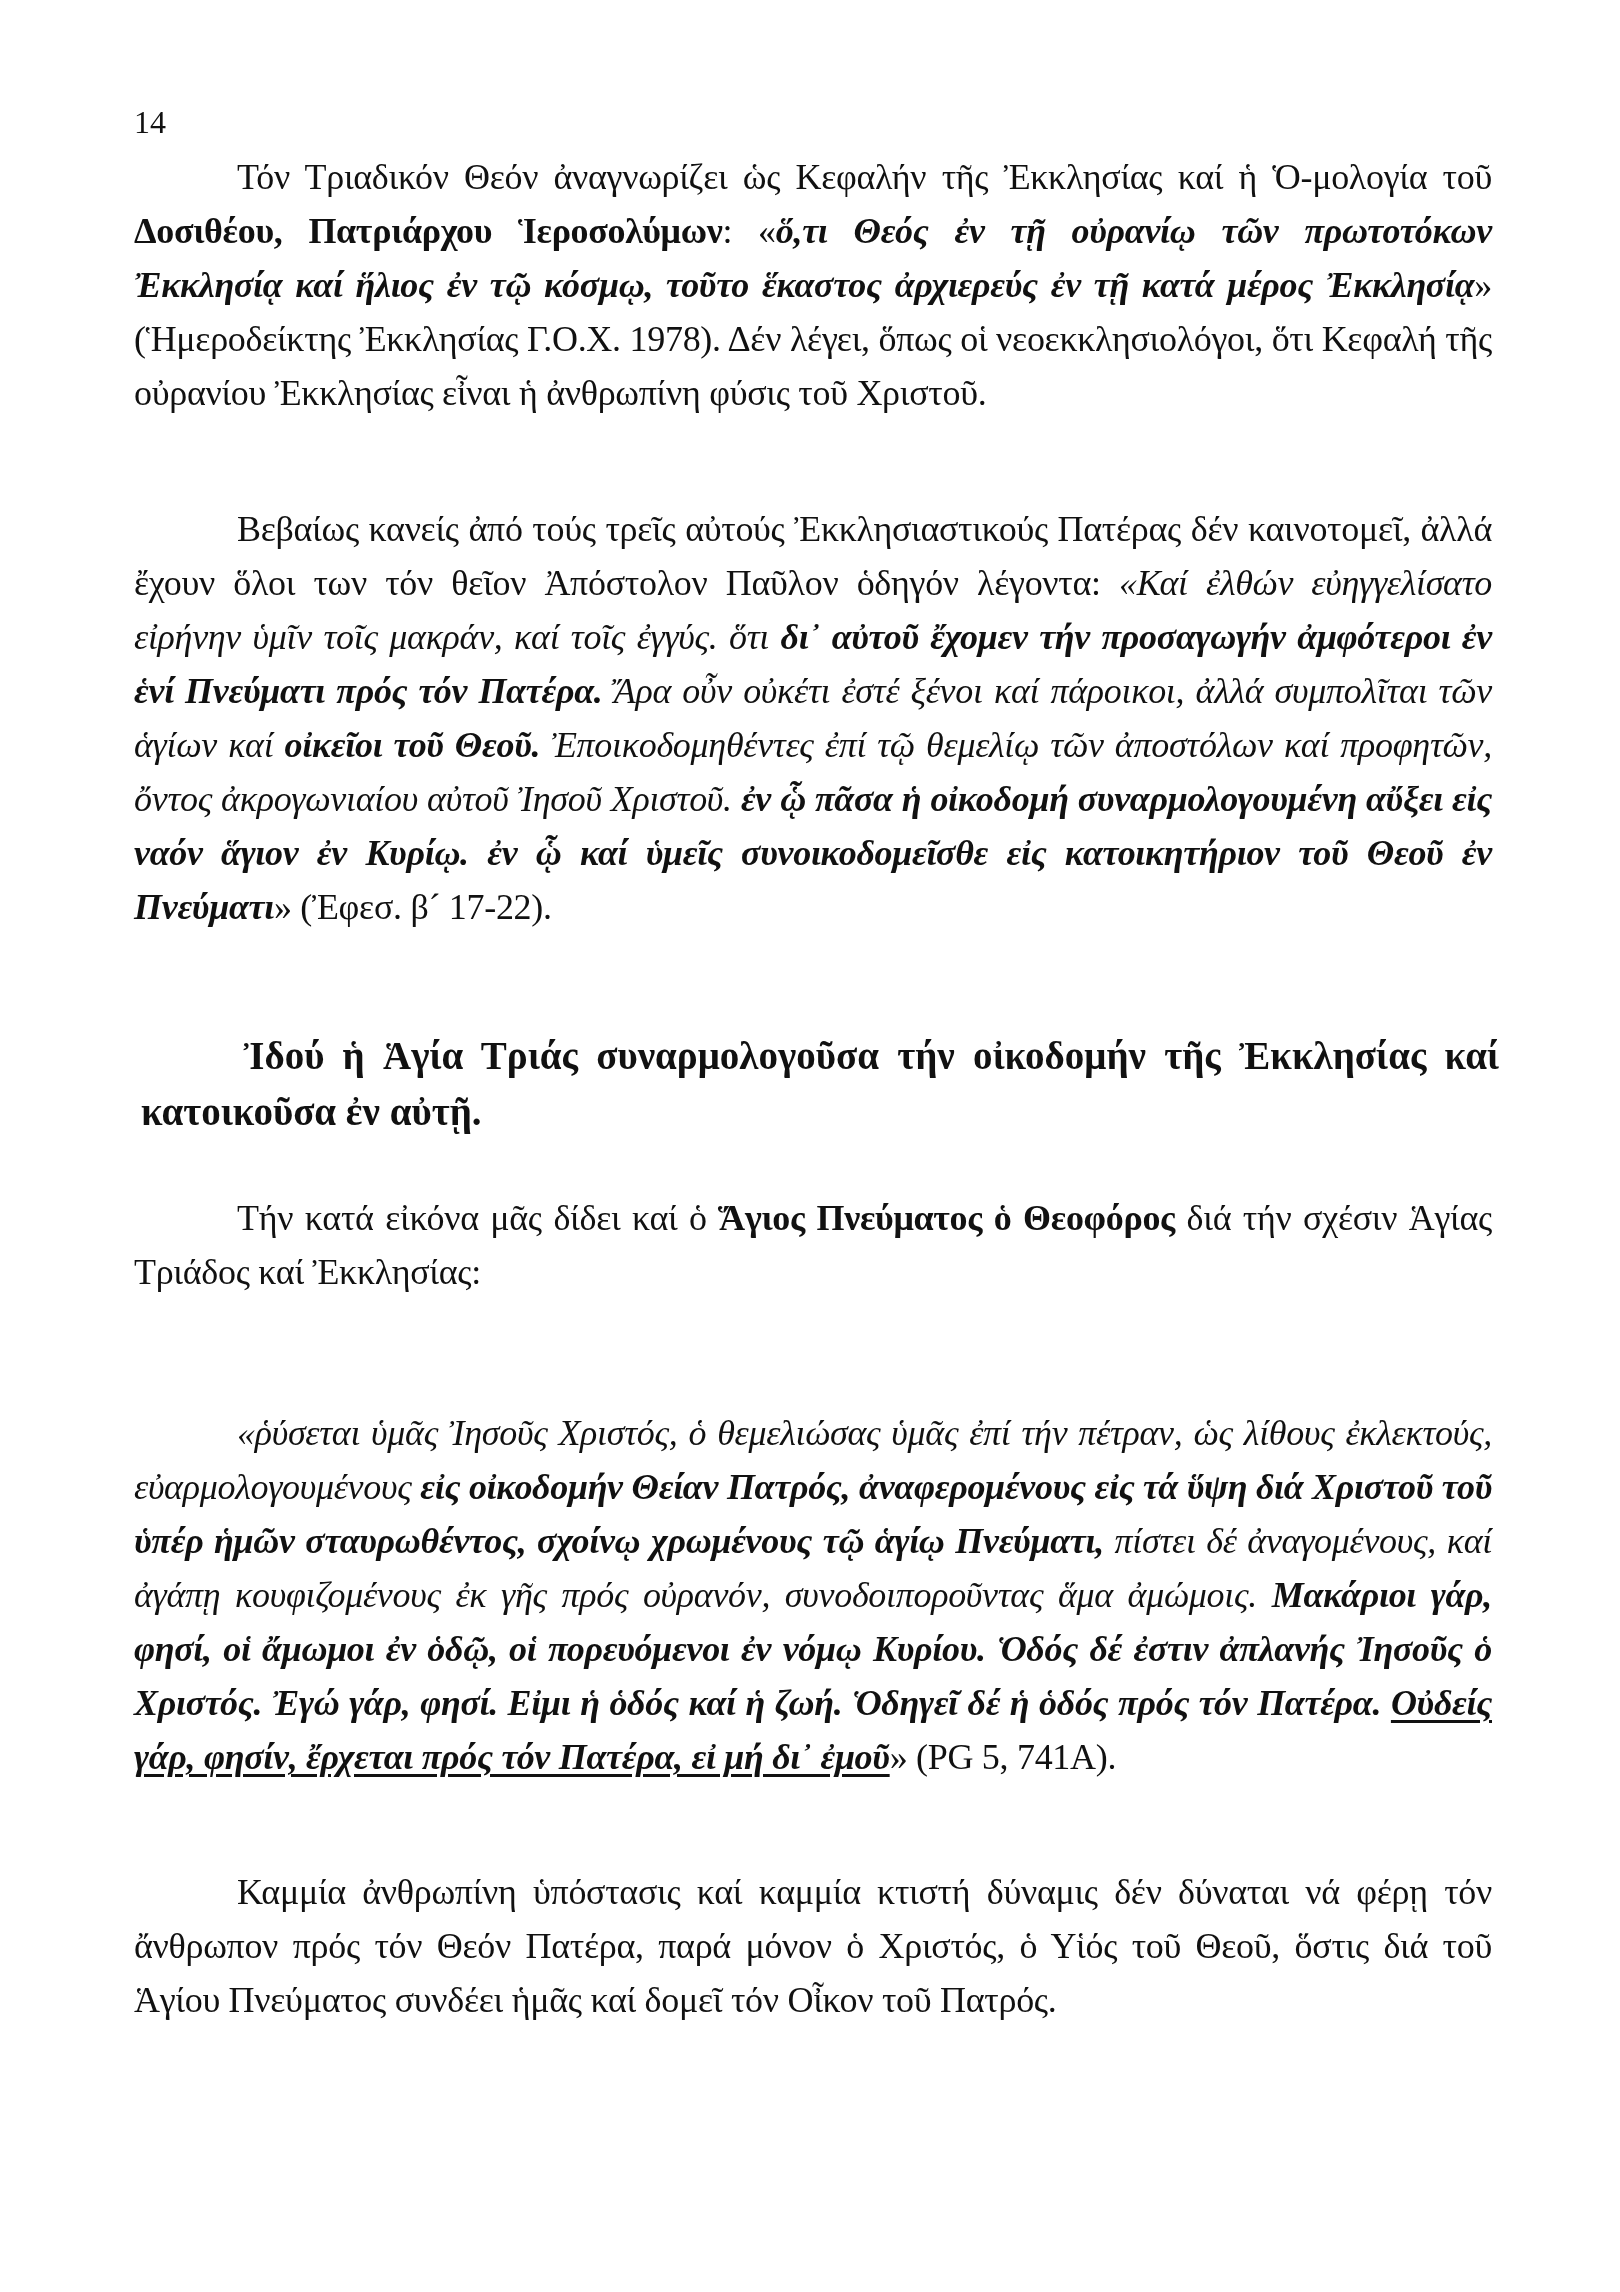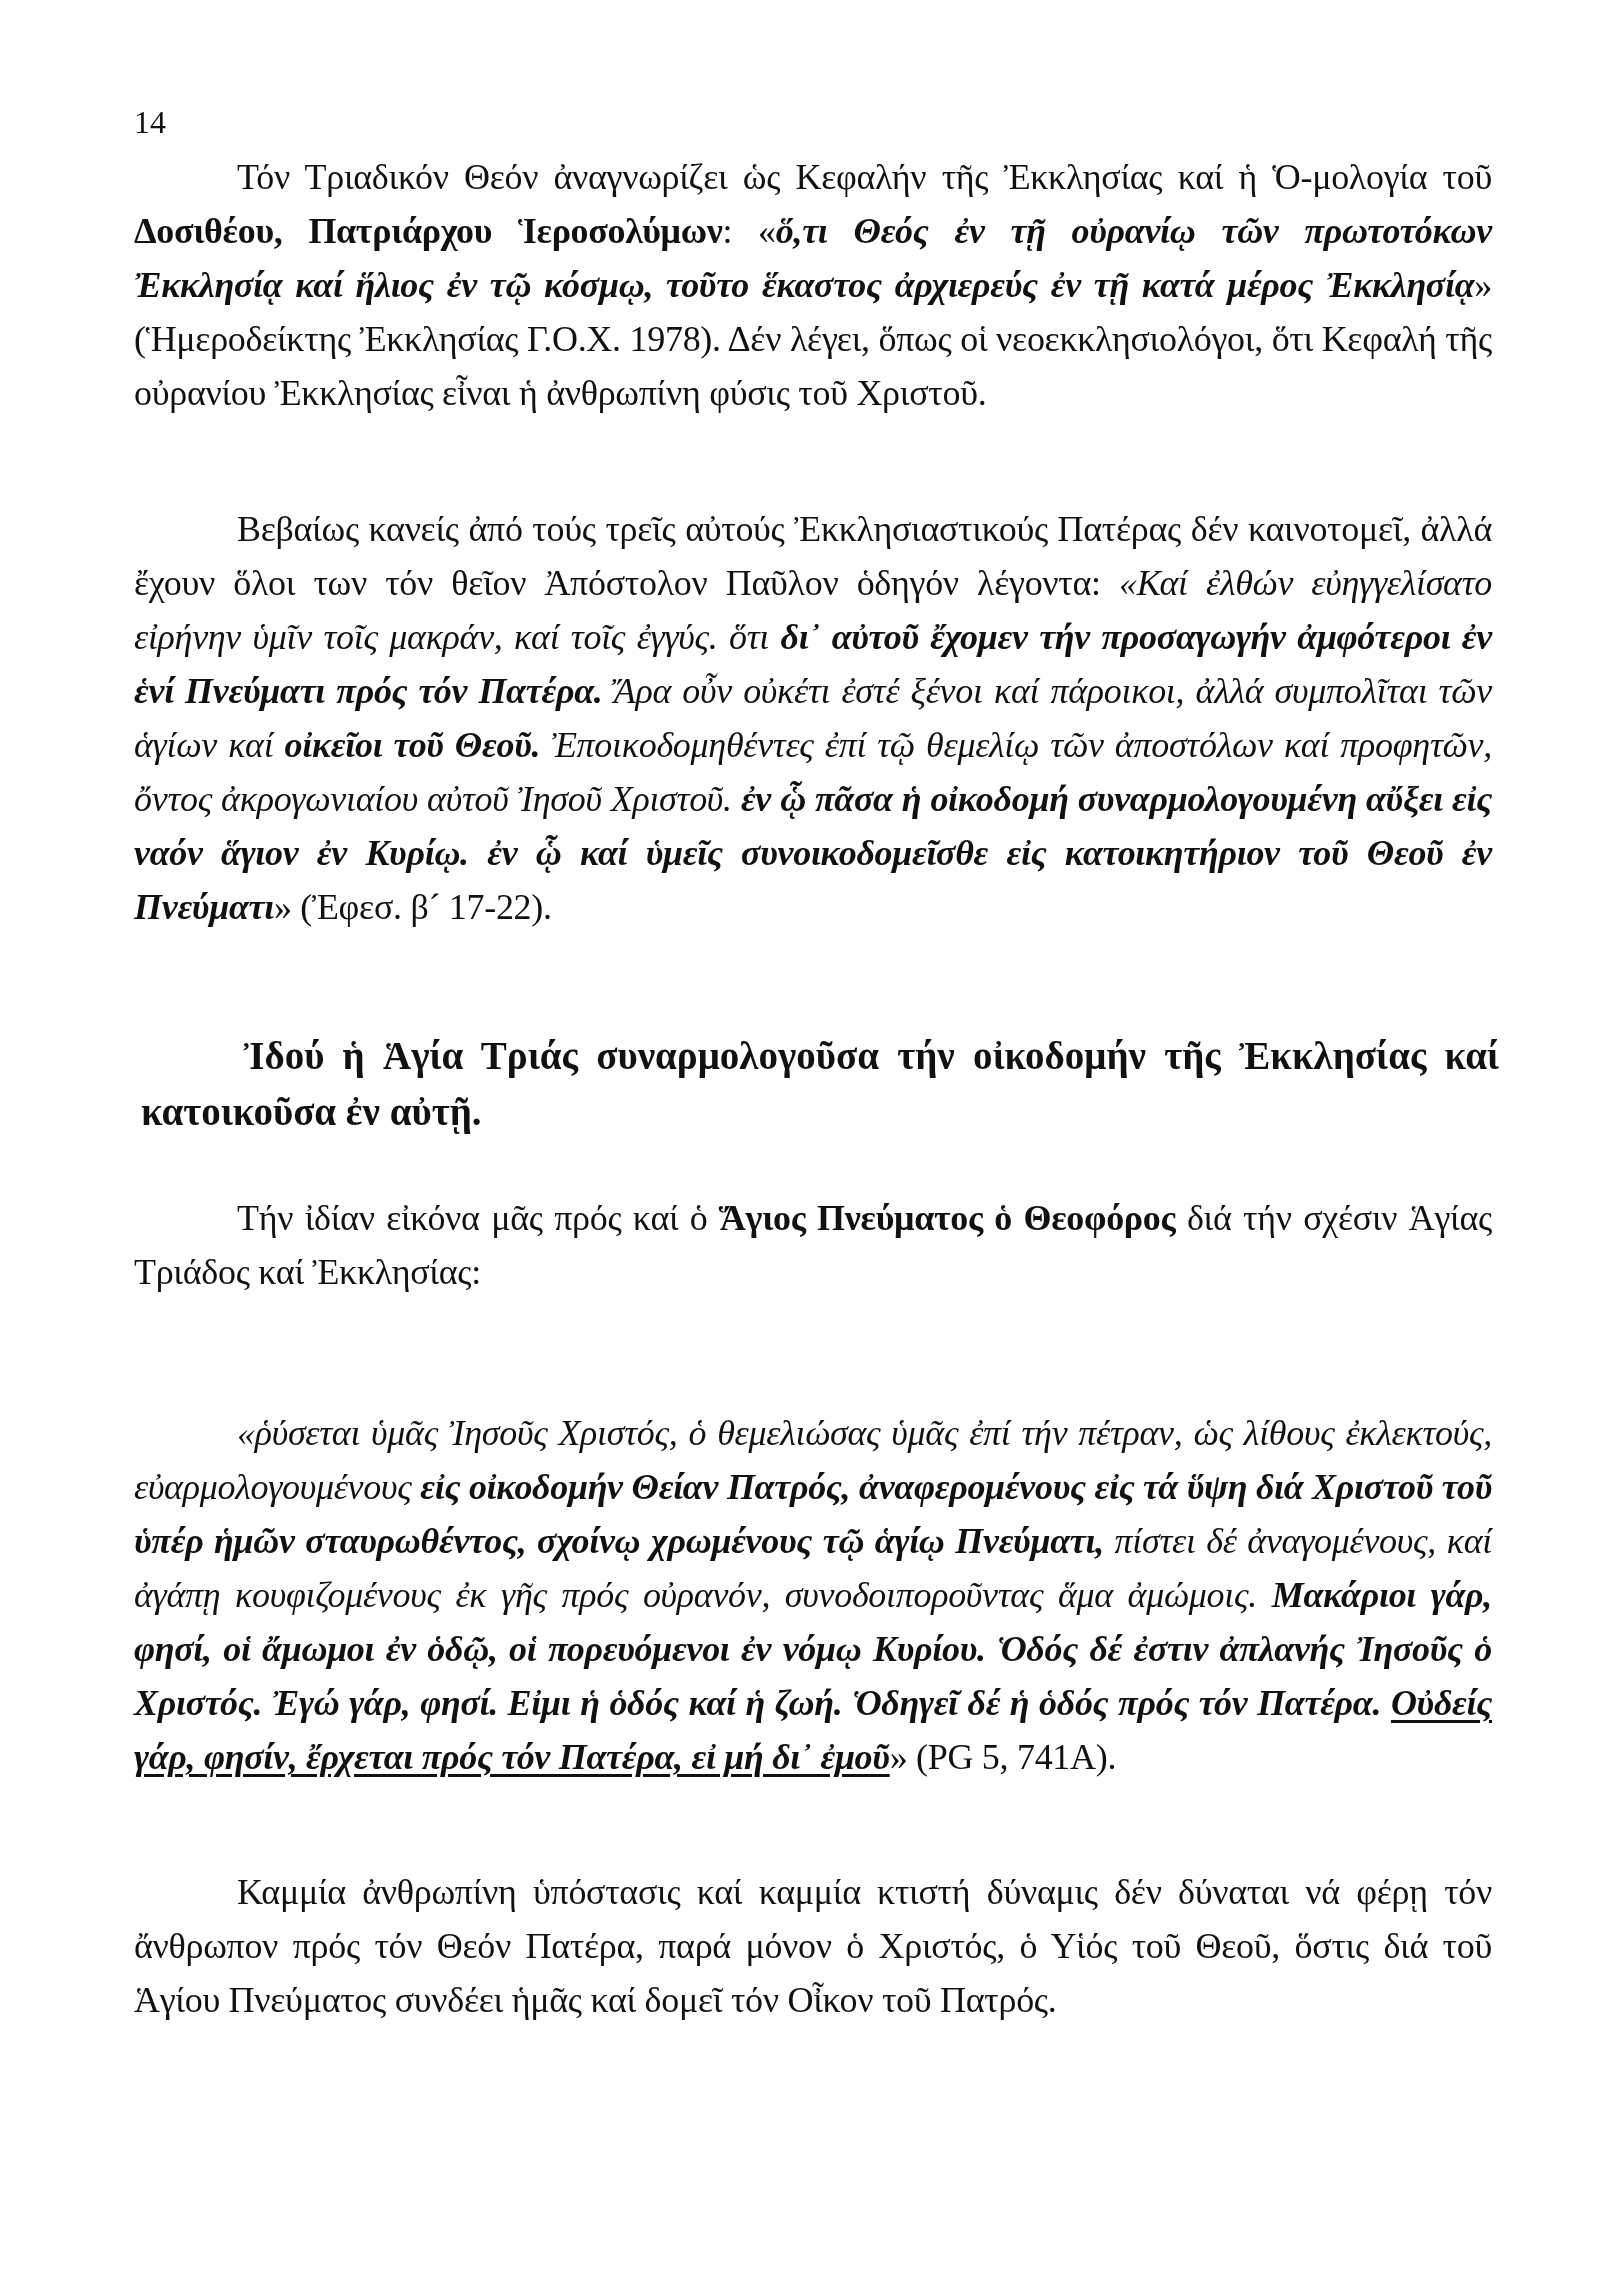--- a/index.html
+++ b/index.html
@@ -70,20 +70,20 @@
 <div class="page">
 
   <div class="page-number">14</div>
 
   <p class="para" id="p1"><span class="indent"></span><span class="r">Τόν Τριαδικόν Θεόν ἀναγνωρίζει ὡς Κεφαλήν τῆς Ἐκκλησίας καί ἡ Ὁ-μολογία τοῦ </span><span class="b">Δοσιθέου, Πατριάρχου Ἱεροσολύμων</span><span class="r">: «</span><span class="bi">ὅ,τι Θεός ἐν τῇ οὐρανίῳ τῶν πρωτοτόκων Ἐκκλησίᾳ καί ἥλιος ἐν τῷ κόσμῳ, τοῦτο ἕκαστος ἀρχιερεύς ἐν τῇ κατά μέρος Ἐκκλησίᾳ</span><span class="r">» (Ἡμεροδείκτης Ἐκκλησίας Γ.Ο.Χ. 1978). Δέν λέγει, ὅπως οἱ νεοεκκλησιολόγοι, ὅτι Κεφαλή τῆς οὐρανίου Ἐκκλησίας εἶναι ἡ ἀνθρωπίνη φύσις τοῦ Χριστοῦ.</span></p>
 
   <p class="para" id="p2"><span class="indent"></span><span class="r">Βεβαίως κανείς ἀπό τούς τρεῖς αὐτούς Ἐκκλησιαστικούς Πατέρας δέν καινοτομεῖ, ἀλλά ἔχουν ὅλοι των τόν θεῖον Ἀπόστολον Παῦλον ὁδηγόν λέγοντα: </span><span class="i">«Καί ἐλθών εὐηγγελίσατο εἰρήνην ὑμῖν τοῖς μακράν, καί τοῖς ἐγγύς. ὅτι </span><span class="bi">δι᾽ αὐτοῦ ἔχομεν τήν προσαγωγήν ἀμφότεροι ἐν ἑνί Πνεύματι πρός τόν Πατέρα.</span><span class="i"> Ἄρα οὖν οὐκέτι ἐστέ ξένοι καί πάροικοι, ἀλλά συμπολῖται τῶν ἁγίων καί </span><span class="bi">οἰκεῖοι τοῦ Θεοῦ.</span><span class="i"> Ἐποικοδομηθέντες ἐπί τῷ θεμελίῳ τῶν ἀποστόλων καί προφητῶν, ὄντος ἀκρογωνιαίου αὐτοῦ Ἰησοῦ Χριστοῦ. </span><span class="bi">ἐν ᾧ πᾶσα ἡ οἰκοδομή συναρμολογουμένη αὔξει εἰς ναόν ἅγιον ἐν Κυρίῳ. ἐν ᾧ καί ὑμεῖς συνοικοδομεῖσθε εἰς κατοικητήριον τοῦ Θεοῦ ἐν Πνεύματι</span><span class="r">» (Ἐφεσ. β´ 17-22).</span></p>
 
   <h2 class="heading" id="h1"><span class="indent"></span><span>Ἰδού ἡ Ἁγία Τριάς συναρμολογοῦσα τήν οἰκοδομήν τῆς Ἐκκλησίας καί κατοικοῦσα ἐν αὐτῇ.</span></h2>
 
-  <p class="para" id="p3"><span class="indent"></span><span class="r">Τήν ἰδίαν εἰκόνα μᾶς πρός καί ὁ </span><span class="b">Ἅγιος Πνεύματος ὁ Θεοφόρος</span><span class="r"> διά τήν σχέσιν Ἁγίας Τριάδος καί Ἐκκλησίας:</span></p>
+  <p class="para" id="p3"><span class="indent"></span><span class="r">Τήν κατά εἰκόνα μᾶς δίδει καί ὁ </span><span class="b">Ἅγιος Πνεύματος ὁ Θεοφόρος</span><span class="r"> διά τήν σχέσιν Ἁγίας Τριάδος καί Ἐκκλησίας:</span></p>
 
   <p class="para" id="p4"><span class="indent"></span><span class="i">«ῥύσεται ὑμᾶς Ἰησοῦς Χριστός, ὁ θεμελιώσας ὑμᾶς ἐπί τήν πέτραν, ὡς λίθους ἐκλεκτούς, εὐαρμολογουμένους </span><span class="bi">εἰς οἰκοδομήν Θείαν Πατρός, ἀναφερομένους εἰς τά ὕψη διά Χριστοῦ τοῦ ὑπέρ ἡμῶν σταυρωθέντος, σχοίνῳ χρωμένους τῷ ἁγίῳ Πνεύματι,</span><span class="i"> πίστει δέ ἀναγομένους, καί ἀγάπῃ κουφιζομένους ἐκ γῆς πρός οὐρανόν, συνοδοιποροῦντας ἅμα ἀμώμοις. </span><span class="bi">Μακάριοι γάρ, φησί, οἱ ἄμωμοι ἐν ὁδῷ, οἱ πορευόμενοι ἐν νόμῳ Κυρίου. Ὁδός δέ ἐστιν ἀπλανής Ἰησοῦς ὁ Χριστός. Ἐγώ γάρ, φησί. Εἰμι ἡ ὁδός καί ἡ ζωή. Ὁδηγεῖ δέ ἡ ὁδός πρός τόν Πατέρα. </span><span class="bi u">Οὐδείς γάρ, φησίν, ἔρχεται πρός τόν Πατέρα, εἰ μή δι᾽ ἐμοῦ</span><span class="r">» (PG 5, 741A).</span></p>
 
   <p class="para" id="p5"><span class="indent"></span><span class="r">Καμμία ἀνθρωπίνη ὑπόστασις καί καμμία κτιστή δύναμις δέν δύναται νά φέρῃ τόν ἄνθρωπον πρός τόν Θεόν Πατέρα, παρά μόνον ὁ Χριστός, ὁ Υἱός τοῦ Θεοῦ, ὅστις διά τοῦ Ἁγίου Πνεύματος συνδέει ἡμᾶς καί δομεῖ τόν Οἶκον τοῦ Πατρός.</span></p>
 
 </div>
 
 
 </body></html>

